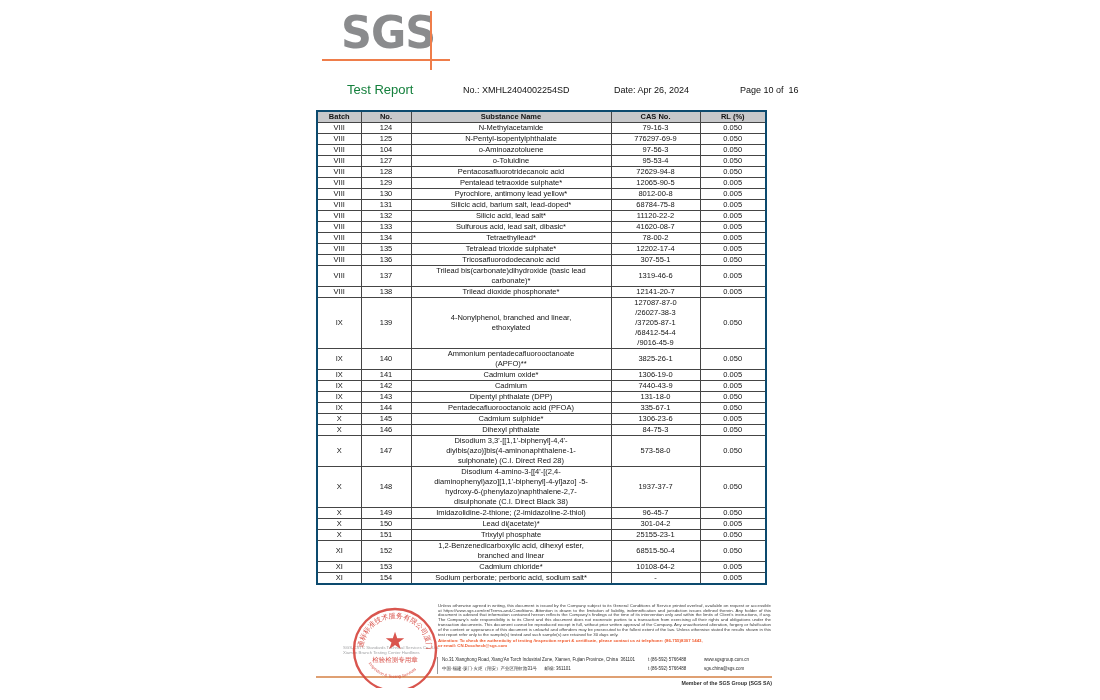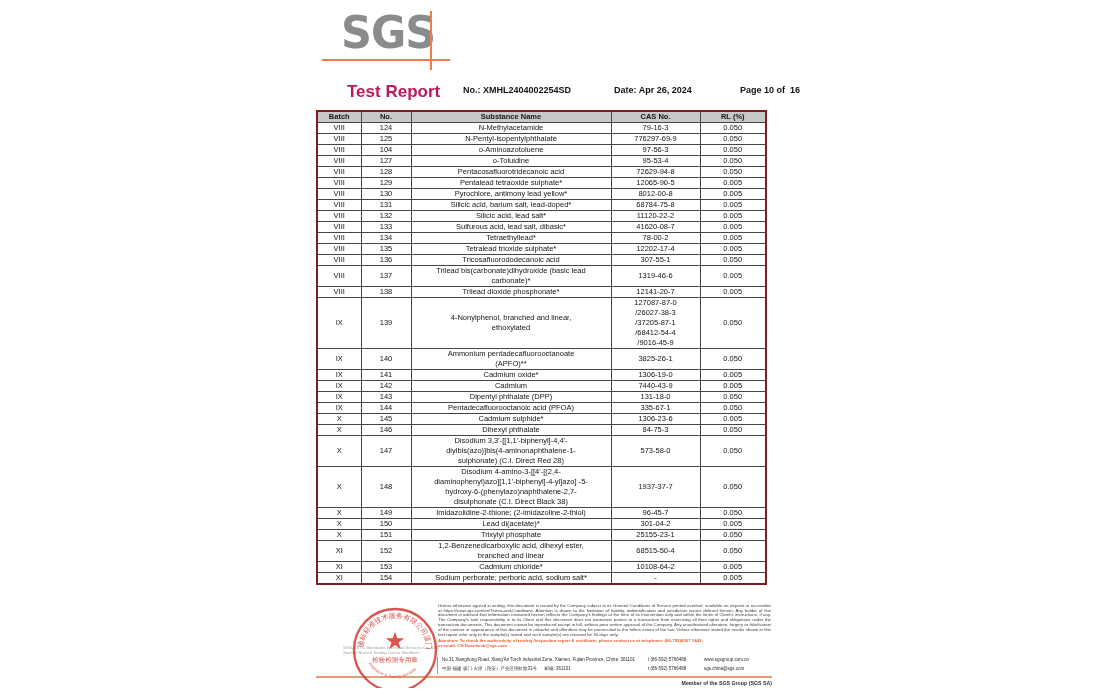--- a/index.html
+++ b/index.html
@@ -6,31 +6,31 @@
   .screen{position:relative;width:1100px;height:688px;background:#ffffff;overflow:hidden;
           font-family:"Liberation Sans",sans-serif;color:#1e1e1e;}
 
   
   .sgs-logo{position:absolute;left:341px;top:6px;font-family:"DejaVu Sans",sans-serif;
             font-weight:bold;font-size:43px;line-height:50px;color:#8a8b8d;
             letter-spacing:-1px;transform:scaleY(1.04);transform-origin:top left;}
   .logo-hline{position:absolute;left:322px;top:59px;width:128px;height:2px;background:#ef7d4a;}
   .logo-vline{position:absolute;left:430px;top:11px;width:2px;height:59px;background:#ef7d4a;}
 
-  .report-title{position:absolute;left:347px;top:82px;font-size:17px;font-weight:bold;color:#be185d;}
-  .hdr-meta{position:absolute;top:85px;font-size:9px;font-weight:bold;color:#111;white-space:pre;}
+  .report-title{position:absolute;left:347px;top:82px;font-size:13px;font-weight:normal;color:#15803d;}
+  .hdr-meta{position:absolute;top:85px;font-size:9px;font-weight:normal;color:#111;white-space:pre;}
   .hdr-no{left:463px;} .hdr-date{left:614px;} .hdr-page{left:740px;}
 
   
   .tbl-wrap{position:absolute;left:316px;top:110px;}
   table.sub{border-collapse:collapse;table-layout:fixed;width:449px;
             font-size:7.5px;line-height:10px;color:#141414;}
   table.sub th,table.sub td{border:1px solid #454545;padding:0 2px;text-align:center;
             vertical-align:middle;overflow:hidden;}
-  table.sub{border:2px solid #7f1d1d;}
+  table.sub{border:2px solid #0c4a6e;}
   table.sub th{background:#c7c8ca;font-weight:bold;height:10px;}
   td.c-name,td.c-cas{white-space:pre-line;}
   col.w-batch{width:44px;}col.w-no{width:50px;}col.w-name{width:200px;}
   col.w-cas{width:89px;}col.w-rl{width:66px;}
 
   
   .legal-wrap{position:absolute;left:438px;top:603px;width:666px;transform:scale(0.5);
               transform-origin:top left;font-size:8.7px;line-height:9.7px;color:#3c3c3c;
               text-align:justify;}
   .attention{margin-top:3px;color:#f05a2d;font-weight:bold;text-align:left;}

